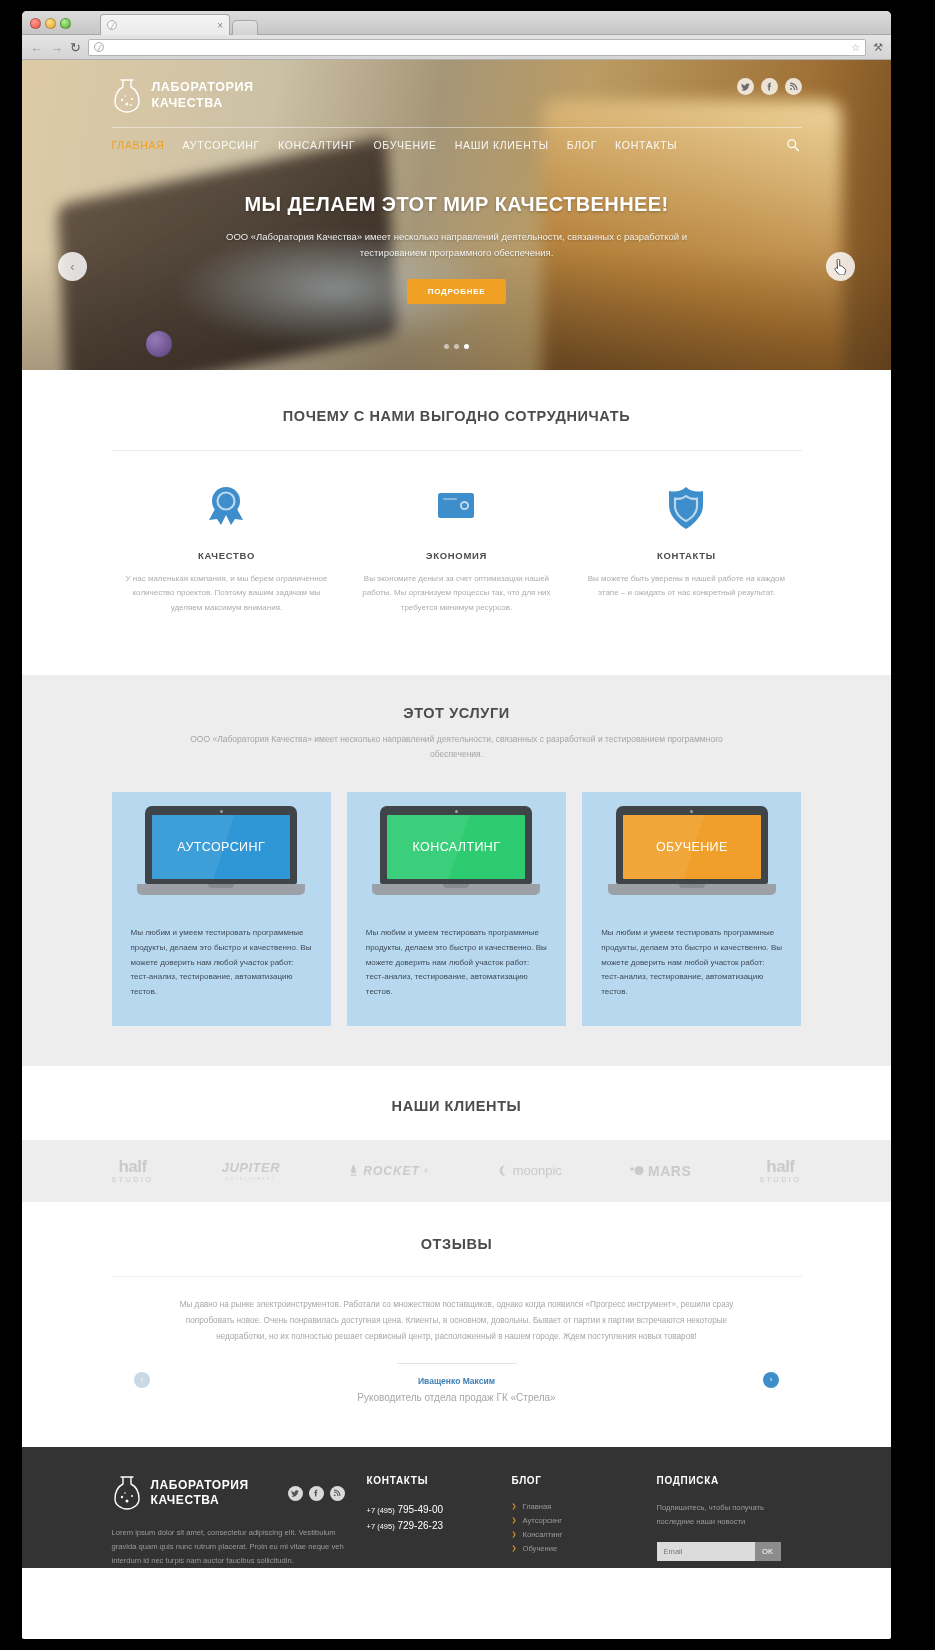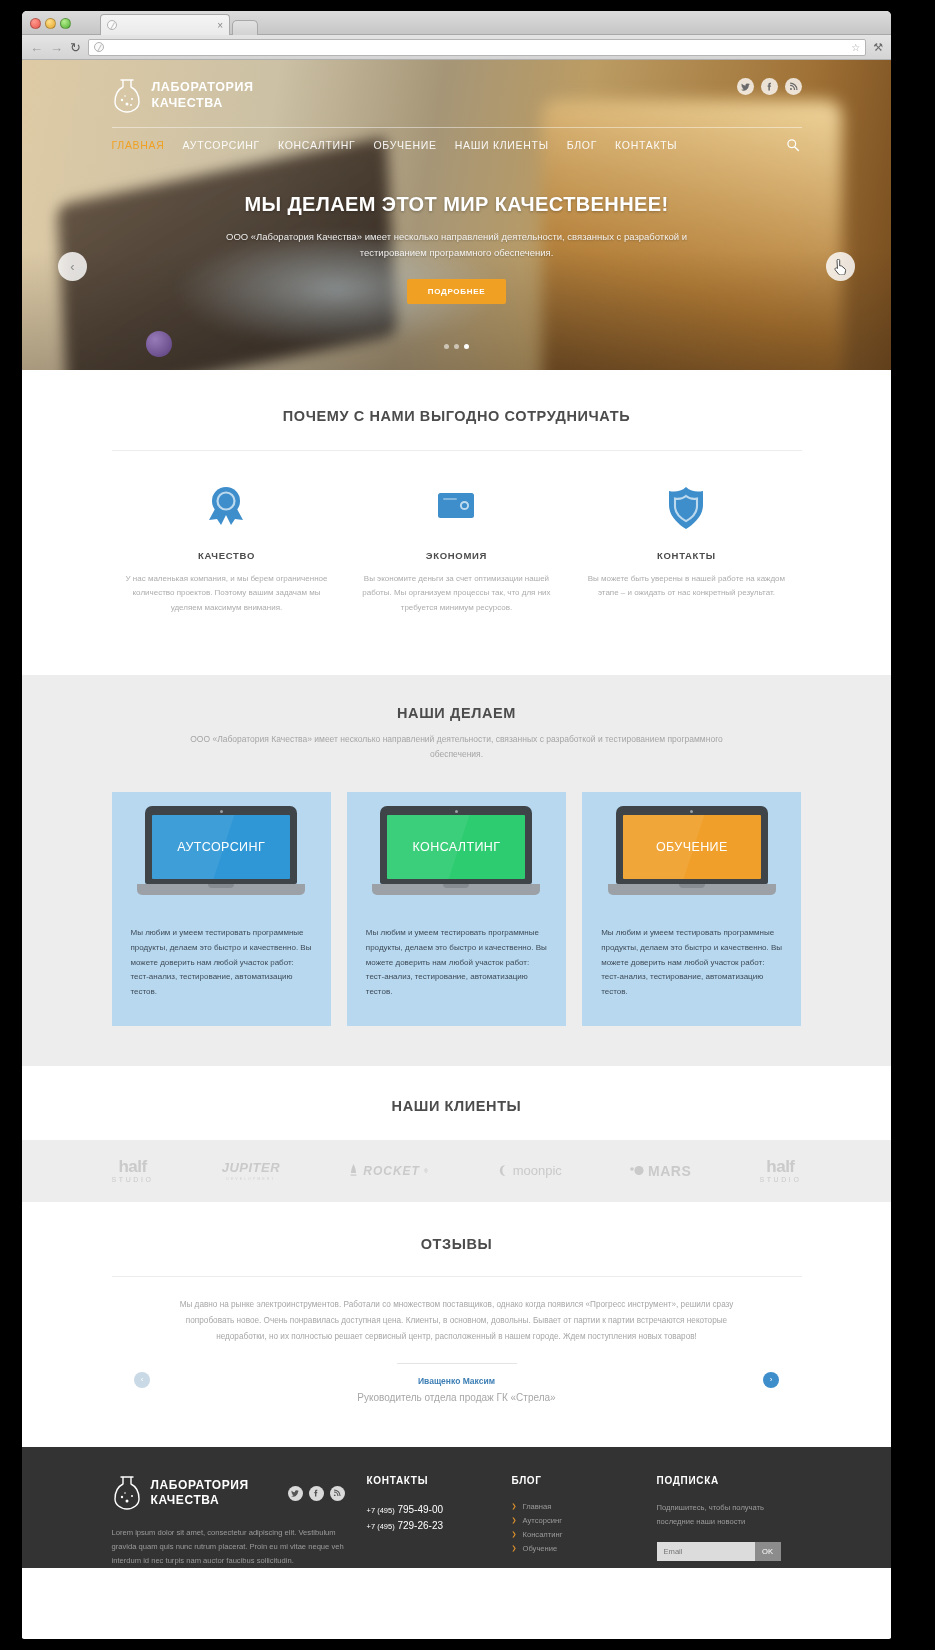--- a/index.html
+++ b/index.html
@@ -579,21 +579,21 @@
             </svg>
           </div>
           <div class="feature-name">КОНТАКТЫ</div>
           <div class="feature-text">Вы можете быть уверены в нашей работе на каждом этапе – и ожидать от нас конкретный результат.</div>
         </div>
       </div>
     </div>
 
     <div class="services">
       <div class="section">
-        <div class="sec-title">НАШИ ДЕЛАЕМ</div>
+        <div class="sec-title">ЭТОТ УСЛУГИ</div>
         <div class="sec-sub">ООО «Лаборатория Качества» имеет несколько направлений деятельности, связанных с разработкой и тестированием программного обеспечения.</div>
       </div>
       <div class="svc-cards">
 
         <div class="svc-card">
           <div class="svc-visual">
             <div class="laptop">
               <div class="laptop-top">
                 <div class="laptop-cam"></div>
                 <div class="laptop-screen" style="background:#2f97d6">

